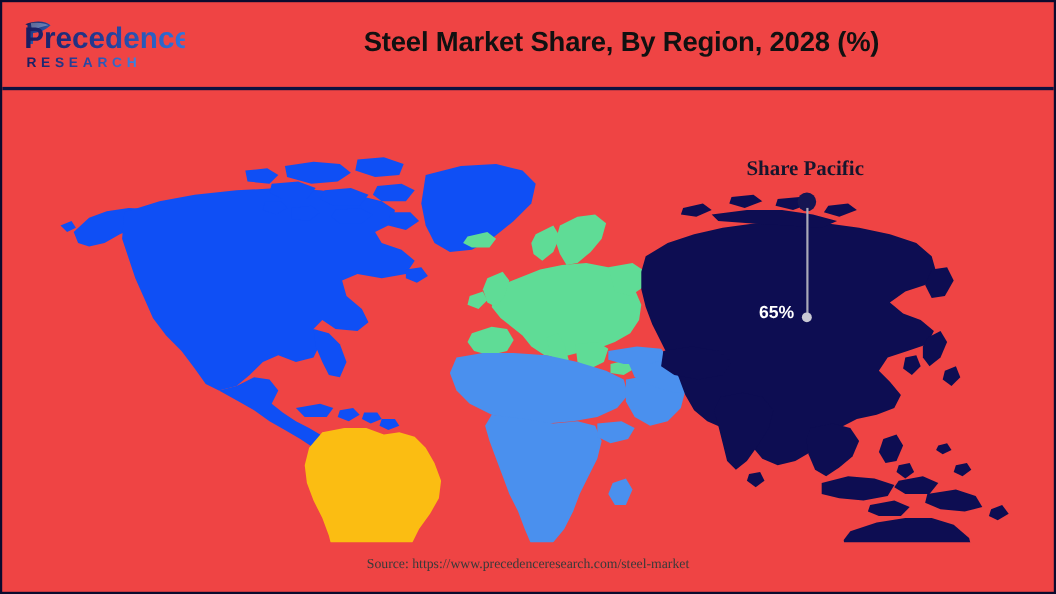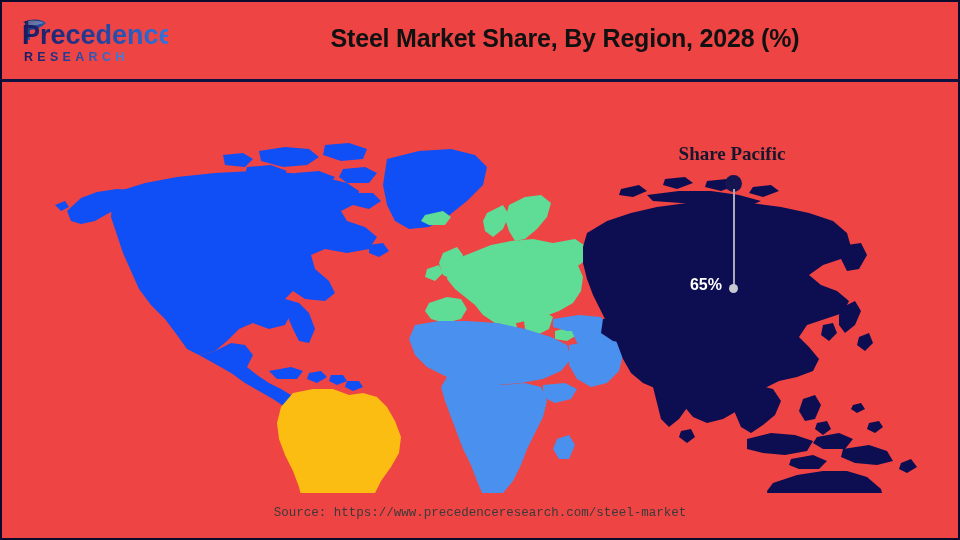--- a/index.html
+++ b/index.html
@@ -130,21 +130,21 @@
 
   
   #source {
     position: absolute;
     left: 0;
     bottom: 18px;
     width: 100%;
     text-align: center;
     font-size: 12.5px;
     color: #3a3a3a;
-    font-family: Liberation Mono, monospace;
+    font-family: Liberation Serif, serif;
   }
 </style>
 </head>
 <body>
 
 <div id="infographic">
 
   <div id="header">
 
     <div id="logo">

